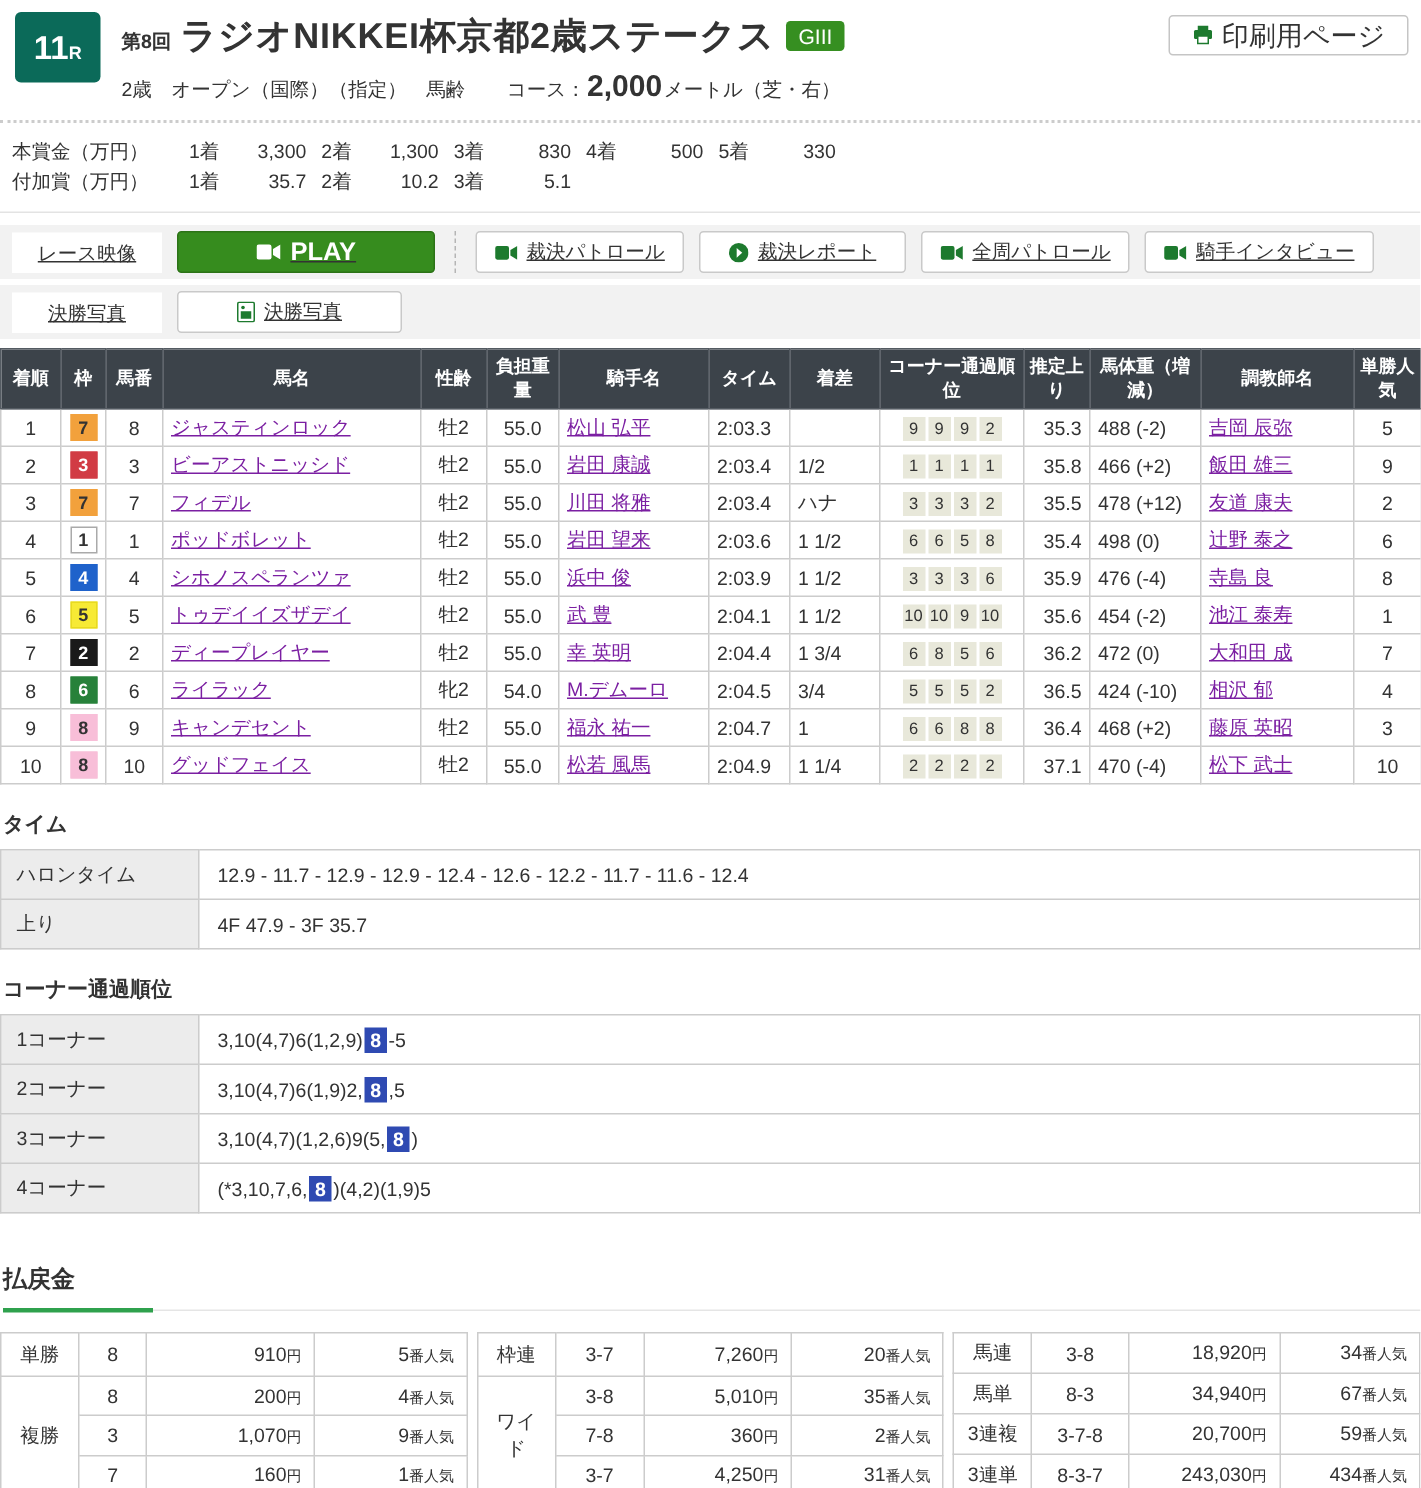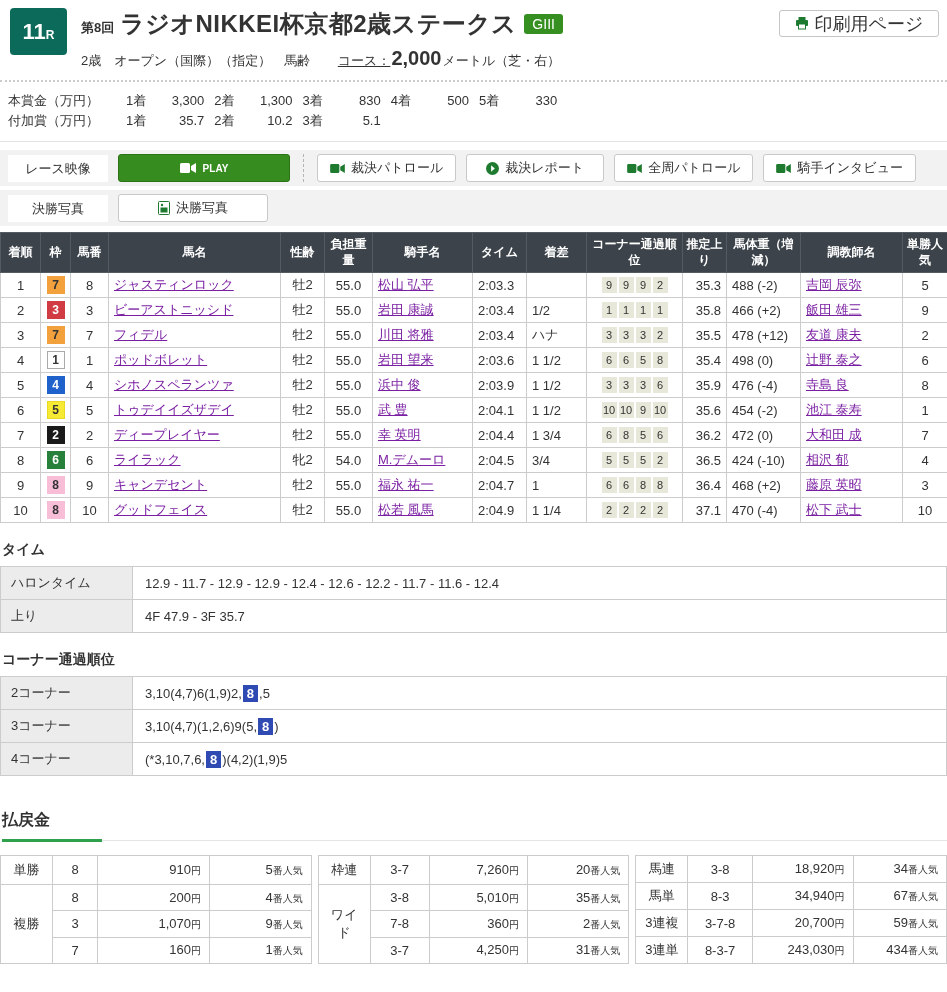--- a/index.html
+++ b/index.html
@@ -39,30 +39,30 @@
 
   
   .prize { padding:9px 8px 10px 8px; border-bottom:1px solid #e3e3e3; }
   .prize-row { display:flex; line-height:20px; }
   .prize-label { width:108px; }
   .prize-item { display:flex; }
   .prize-place { margin-left:10px; }
   .prize-val { width:58px; text-align:right; }
 
   
-  .media { margin-top:8px; padding:0 0 0 0; }
+  .media { margin-top:8px; padding:0 0 0 0;text-decoration:underline; }
   .media-strip {
     background:#f2f2f2; display:flex; align-items:center; gap:10px;
     padding:4px 8px; min-height:36px; margin-bottom:4px;
   }
   .media-label { background:#fff; width:100px; text-align:center; line-height:27px; height:27px; }
   .play-btn {
     width:172px; height:28px; background:#368c1e; color:#fff; font-weight:bold;
     border:1px solid #2c7317; border-radius:3px; display:flex; align-items:center;
-    justify-content:center; gap:7px; cursor:pointer; font-size:10px;
+    justify-content:center; gap:7px; cursor:pointer; font-size:17px;
   }
   .media-divider { border-left:1px dashed #b5b5b5; align-self:stretch; margin:0 3px; }
   .media-btn {
     background:#fff; border:1px solid #c9c9c9; border-radius:3px; height:28px;
     display:flex; align-items:center; justify-content:center; gap:6px;
     padding:0 12px; min-width:138px; cursor:pointer; font-size:13px; color:#333;
   }
   .icon-svg { display:inline-block; vertical-align:middle; }
 
   
@@ -123,21 +123,21 @@
       <span class="sub">R</span>
   </div>
   <div class="header-main">
     <div class="title-line">
       <span class="round">第8回</span>
       <span class="race-title">ラジオNIKKEI杯京都2歳ステークス</span>
       <span class="grade-badge">GIII</span>
     </div>
     <div class="cond-line">
       <span>2歳　オープン（国際）（指定）　馬齢</span>
-      <span style="margin-left:24px;text-decoration:underline;">コース：</span><span class="course-big">2,000</span><span>メートル（芝・右）</span>
+      <span style="margin-left:24px;">コース：</span><span class="course-big">2,000</span><span>メートル（芝・右）</span>
     </div>
   </div>
   <div class="top-buttons">
     <div class="tb-btn">
       <svg class="icon-svg" width="14" height="13" viewBox="0 0 14 13">
           <rect x="3.5" y="0" width="7" height="3" fill="#1d7a2e"></rect>
           <rect x="1" y="3" width="12" height="6" rx="1" fill="#1d7a2e"></rect>
           <rect x="3.5" y="7" width="7" height="5" fill="#fff" stroke="#1d7a2e"></rect>
         </svg>
       <span>印刷用ページ</span>
@@ -449,20 +449,24 @@
   <tr>
     <th>上り</th>
     <td>4F 47.9 - 3F 35.7</td>
   </tr>
 </tbody>
   </table>
 
 <div class="section-head">コーナー通過順位</div>
 <table class="kv">
   <tbody>
+      <tr>
+    <th>1コーナー</th>
+    <td><span>3,10(4,7)6(1,2,9)</span><span class="hl8">8</span><span>-5</span></td>
+  </tr>
   <tr>
     <th>2コーナー</th>
     <td><span>3,10(4,7)6(1,9)2,</span><span class="hl8">8</span><span>,5</span></td>
   </tr>
   <tr>
     <th>3コーナー</th>
     <td><span>3,10(4,7)(1,2,6)9(5,</span><span class="hl8">8</span><span>)</span></td>
   </tr>
   <tr>
     <th>4コーナー</th>

